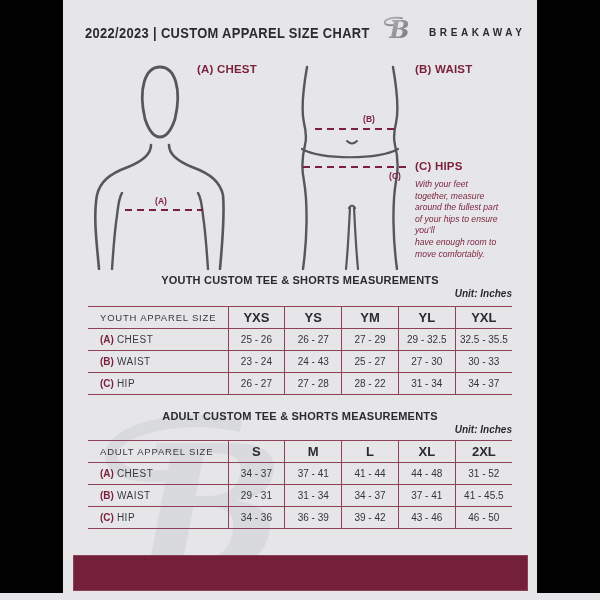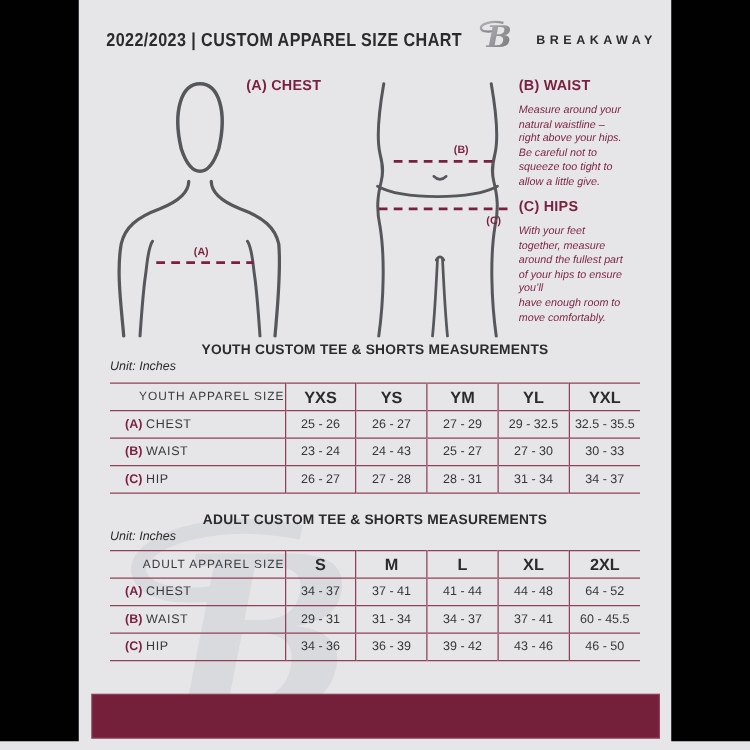--- a/index.html
+++ b/index.html
@@ -44,31 +44,31 @@
   .chest-head{left:134px;top:63px;}
   .chest-body{left:134px;top:82px;}
   .waist-head{left:352px;top:63px;}
   .waist-body{left:352px;top:82px;}
   .hips-head{left:352px;top:160px;}
   .hips-body{left:352px;top:179px;}
 
   
   .tbl-title{position:absolute;left:25px;width:424px;text-align:center;font-size:11px;
     font-weight:bold;color:var(--ink);letter-spacing:0.2px;z-index:1;}
-  .tbl-unit{position:absolute;left:25px;width:424px;text-align:left;font-size:10px;
-    font-style:italic;font-weight:400;color:var(--ink);z-index:1;}
+  .tbl-unit{position:absolute;left:25px;width:424px;text-align:right;font-size:10px;
+    font-style:italic;font-weight:700;color:var(--ink);z-index:1;}
   table.size-table{position:absolute;left:25px;width:424px;border-collapse:collapse;
     table-layout:fixed;z-index:1;}
   .size-table tr{border-top:1px solid var(--line);}
   .size-table tbody tr:last-child{border-bottom:1px solid var(--line);}
   .size-table th,.size-table td{border-left:1px solid var(--line);height:22px;
     vertical-align:middle;background:transparent;}
   .size-table th:first-child,.size-table td:first-child{border-left:none;}
   .size-table th.label-col{font-weight:normal;font-size:9.5px;letter-spacing:0.8px;
-    text-align:right;padding-left:12px;color:#39393b;}
+    text-align:left;padding-left:12px;color:#39393b;}
   .size-table th.size-col{font-weight:bold;font-size:13px;color:var(--ink);text-align:center;}
   .size-table td.val{font-size:10px;color:#353537;text-align:center;}
   .size-table td.row-label{text-align:left;padding-left:12px;font-size:10px;}
   .size-table .prefix{color:var(--maroon);font-weight:bold;}
   .size-table .lbl{color:#39393b;letter-spacing:0.5px;margin-left:3px;}
 
   .youth-title{top:274px;} .youth-unit{top:288px;} .youth-table{top:306px;}
   .adult-title{top:410px;} .adult-unit{top:424px;} .adult-table{top:440px;}
 
   
@@ -119,26 +119,20 @@
     <path class="body-line" stroke-width="2.2" d="M64,152 C65,172 66,194 68,214"></path>
     <path class="dash-line" d="M25,74 H107"></path>
     <path class="dash-line" d="M13,112 H117"></path>
     <text class="dia-label" x="79" y="67" text-anchor="middle">(B)</text>
     <text class="dia-label" x="105" y="124" text-anchor="middle">(C)</text>
   </svg>
 
   <div class="sec-head chest-head">(A) CHEST</div>
 
   <div class="sec-head waist-head">(B) WAIST</div>
-  <div class="sec-body waist-body">Measure around your
-natural waistline –
-right above your hips.
-Be careful not to
-squeeze too tight to
-allow a little give.</div>
 
   <div class="sec-head hips-head">(C) HIPS</div>
   <div class="sec-body hips-body">With your feet
 together, measure
 around the fullest part
 of your hips to ensure
 you’ll
 have enough room to
 move comfortably.</div>
 
@@ -182,21 +176,21 @@
           <td class="val">23 - 24</td>
           <td class="val">24 - 43</td>
           <td class="val">25 - 27</td>
           <td class="val">27 - 30</td>
           <td class="val">30 - 33</td>
         </tr>
         <tr>
           <td class="row-label"><span class="prefix">(C)</span><span class="lbl">HIP</span></td>
           <td class="val">26 - 27</td>
           <td class="val">27 - 28</td>
-          <td class="val">28 - 31</td>
+          <td class="val">28 - 22</td>
           <td class="val">31 - 34</td>
           <td class="val">34 - 37</td>
         </tr>
       </tbody>
     </table>
 
   <div class="tbl-title adult-title">ADULT CUSTOM TEE &amp; SHORTS MEASUREMENTS</div>
   <div class="tbl-unit adult-unit">Unit: Inches</div>
   <table class="size-table adult-table">
       <colgroup>
@@ -217,29 +211,29 @@
           <th class="size-col">2XL</th>
         </tr>
       </thead>
       <tbody>
         <tr>
           <td class="row-label"><span class="prefix">(A)</span><span class="lbl">CHEST</span></td>
           <td class="val">34 - 37</td>
           <td class="val">37 - 41</td>
           <td class="val">41 - 44</td>
           <td class="val">44 - 48</td>
-          <td class="val">64 - 52</td>
+          <td class="val">31 - 52</td>
         </tr>
         <tr>
           <td class="row-label"><span class="prefix">(B)</span><span class="lbl">WAIST</span></td>
           <td class="val">29 - 31</td>
           <td class="val">31 - 34</td>
           <td class="val">34 - 37</td>
           <td class="val">37 - 41</td>
-          <td class="val">60 - 45.5</td>
+          <td class="val">41 - 45.5</td>
         </tr>
         <tr>
           <td class="row-label"><span class="prefix">(C)</span><span class="lbl">HIP</span></td>
           <td class="val">34 - 36</td>
           <td class="val">36 - 39</td>
           <td class="val">39 - 42</td>
           <td class="val">43 - 46</td>
           <td class="val">46 - 50</td>
         </tr>
       </tbody>

